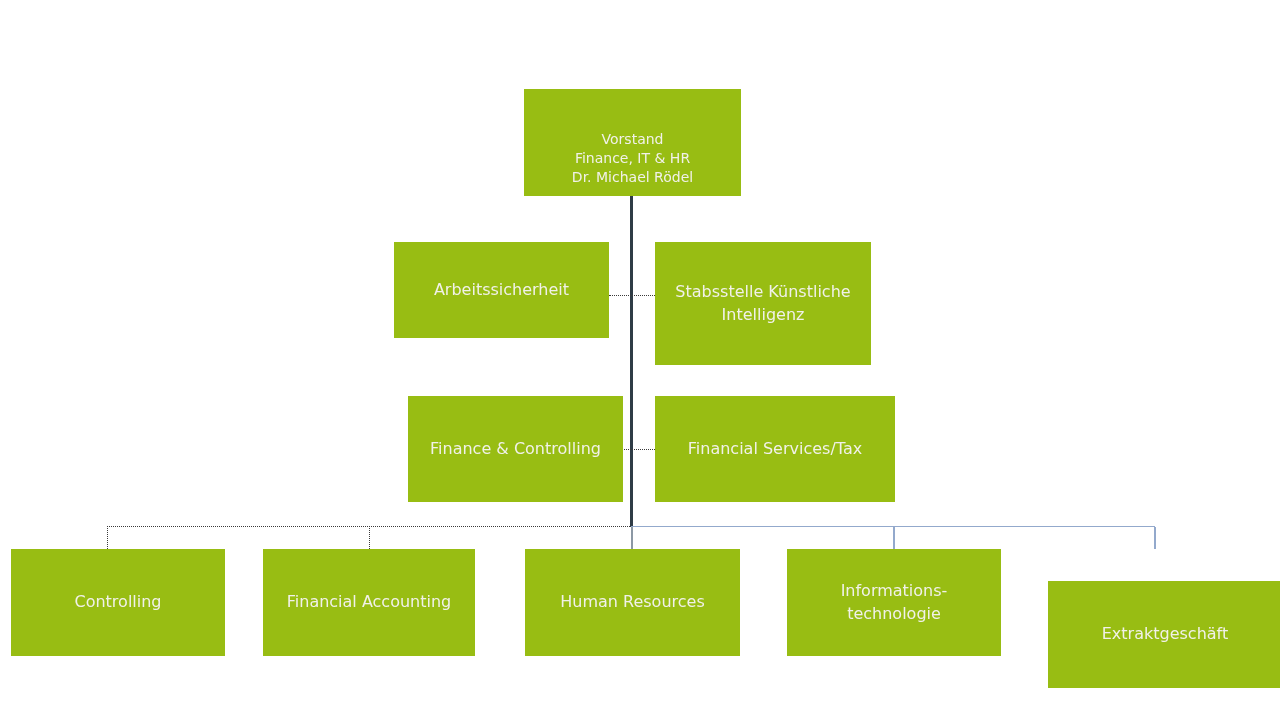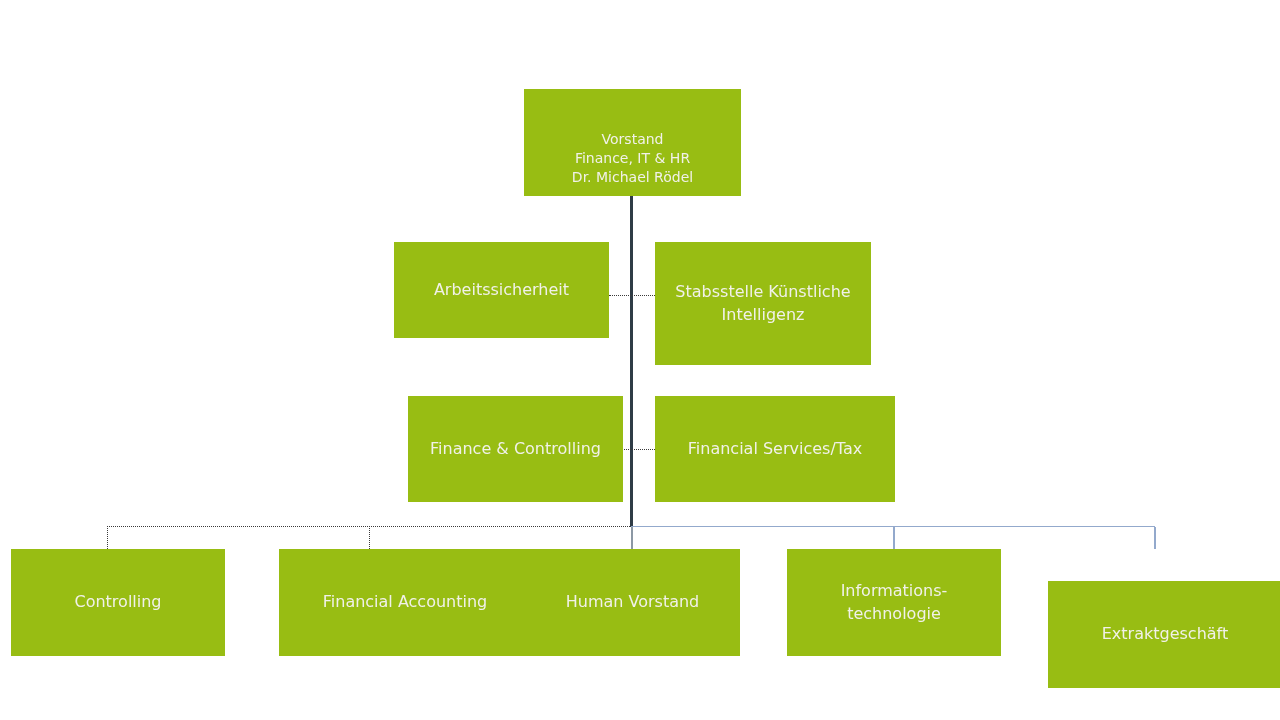--- a/index.html
+++ b/index.html
@@ -25,21 +25,21 @@
   .node .label{white-space:pre-line;line-height:1.38;}
   .fs-16{font-size:16px;}
   .fs-15{font-size:14px;margin-top:32px;}
   
   .b-root{left:524px;top:89px;width:217px;height:107px;}
   .b-arbeitssicherheit{left:394px;top:242px;width:215px;height:96px;}
   .b-stabsstelle{left:655px;top:242px;width:216px;height:123px;align-items:center;}
   .b-finance-controlling{left:408px;top:396px;width:215px;height:106px;}
   .b-financial-services{left:655px;top:396px;width:240px;height:106px;}
   .b-controlling{left:1px;top:549px;width:214px;height:107px;margin-left:10px;}
-  .b-financial-accounting{left:279px;top:549px;width:252px;height:107px;}
+  .b-financial-accounting{left:263px;top:549px;width:212px;height:107px;}
   .b-human-resources{left:525px;top:549px;width:215px;height:107px;}
   .b-informationstechnologie{left:787px;top:549px;width:214px;height:107px;align-items:center;}
   .b-extraktgeschaeft{left:1048px;top:581px;width:234px;height:107px;}
   
   .line{position:absolute;}
   .v-trunk{left:630px;top:196px;width:2.5px;height:331px;background:var(--line-dark);}
   .h-dot{height:0;border-top:1.5px dotted var(--line-dot);}
   .v-dot{width:0;border-left:1.5px dotted var(--line-dot);}
   .dot-row2{left:609px;top:295px;width:46px;}
   .dot-row3{left:609px;top:449px;width:46px;}
@@ -89,21 +89,21 @@
     <div class="label fs-16">Financial Services/Tax</div>
   </div>
 
   <div class="node b-controlling">
     <div class="label fs-16">Controlling</div>
   </div>
   <div class="node b-financial-accounting">
     <div class="label fs-16">Financial Accounting</div>
   </div>
   <div class="node b-human-resources">
-    <div class="label fs-16">Human Vorstand</div>
+    <div class="label fs-16">Human Resources</div>
   </div>
   <div class="node b-informationstechnologie">
     <div class="label fs-16">Informations-
 technologie</div>
   </div>
   <div class="node b-extraktgeschaeft">
     <div class="label fs-16">Extraktgeschäft</div>
   </div>
 
 </div>

